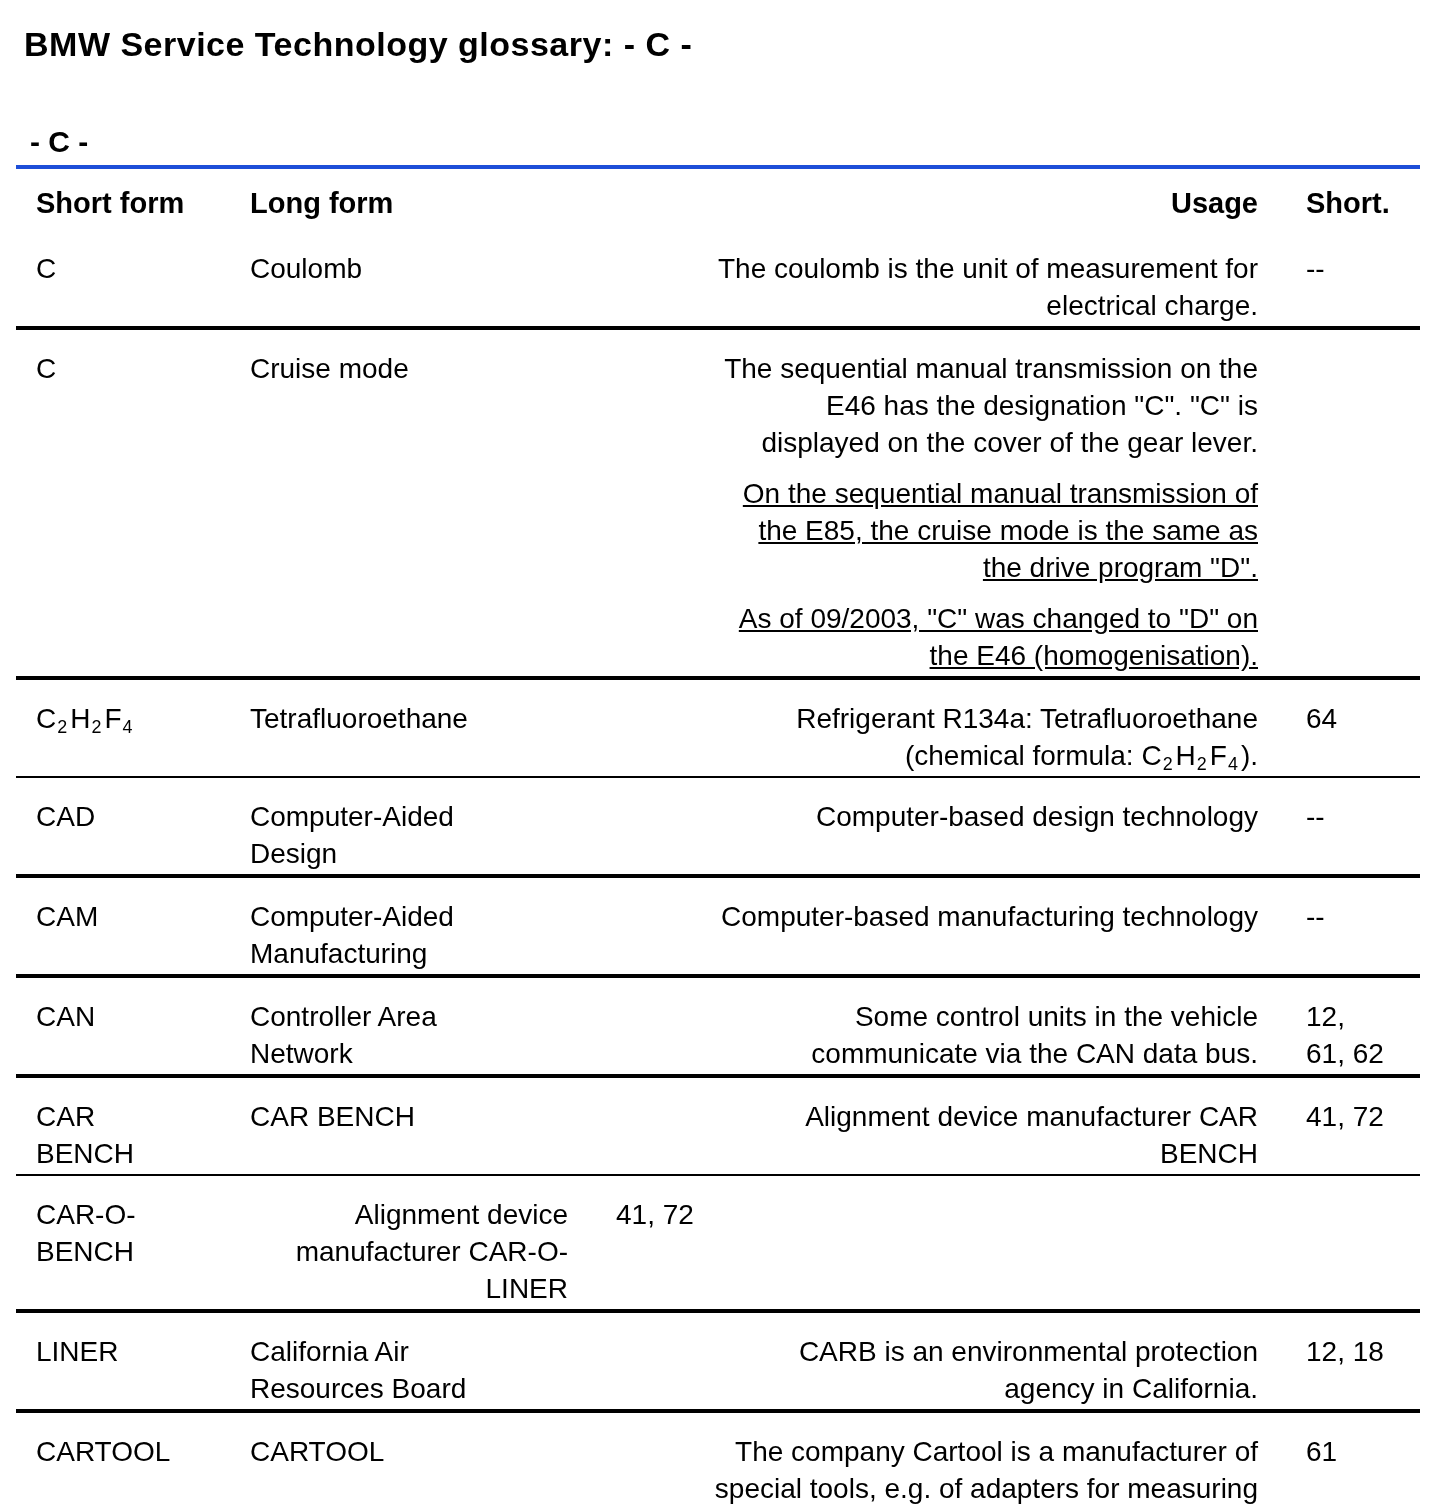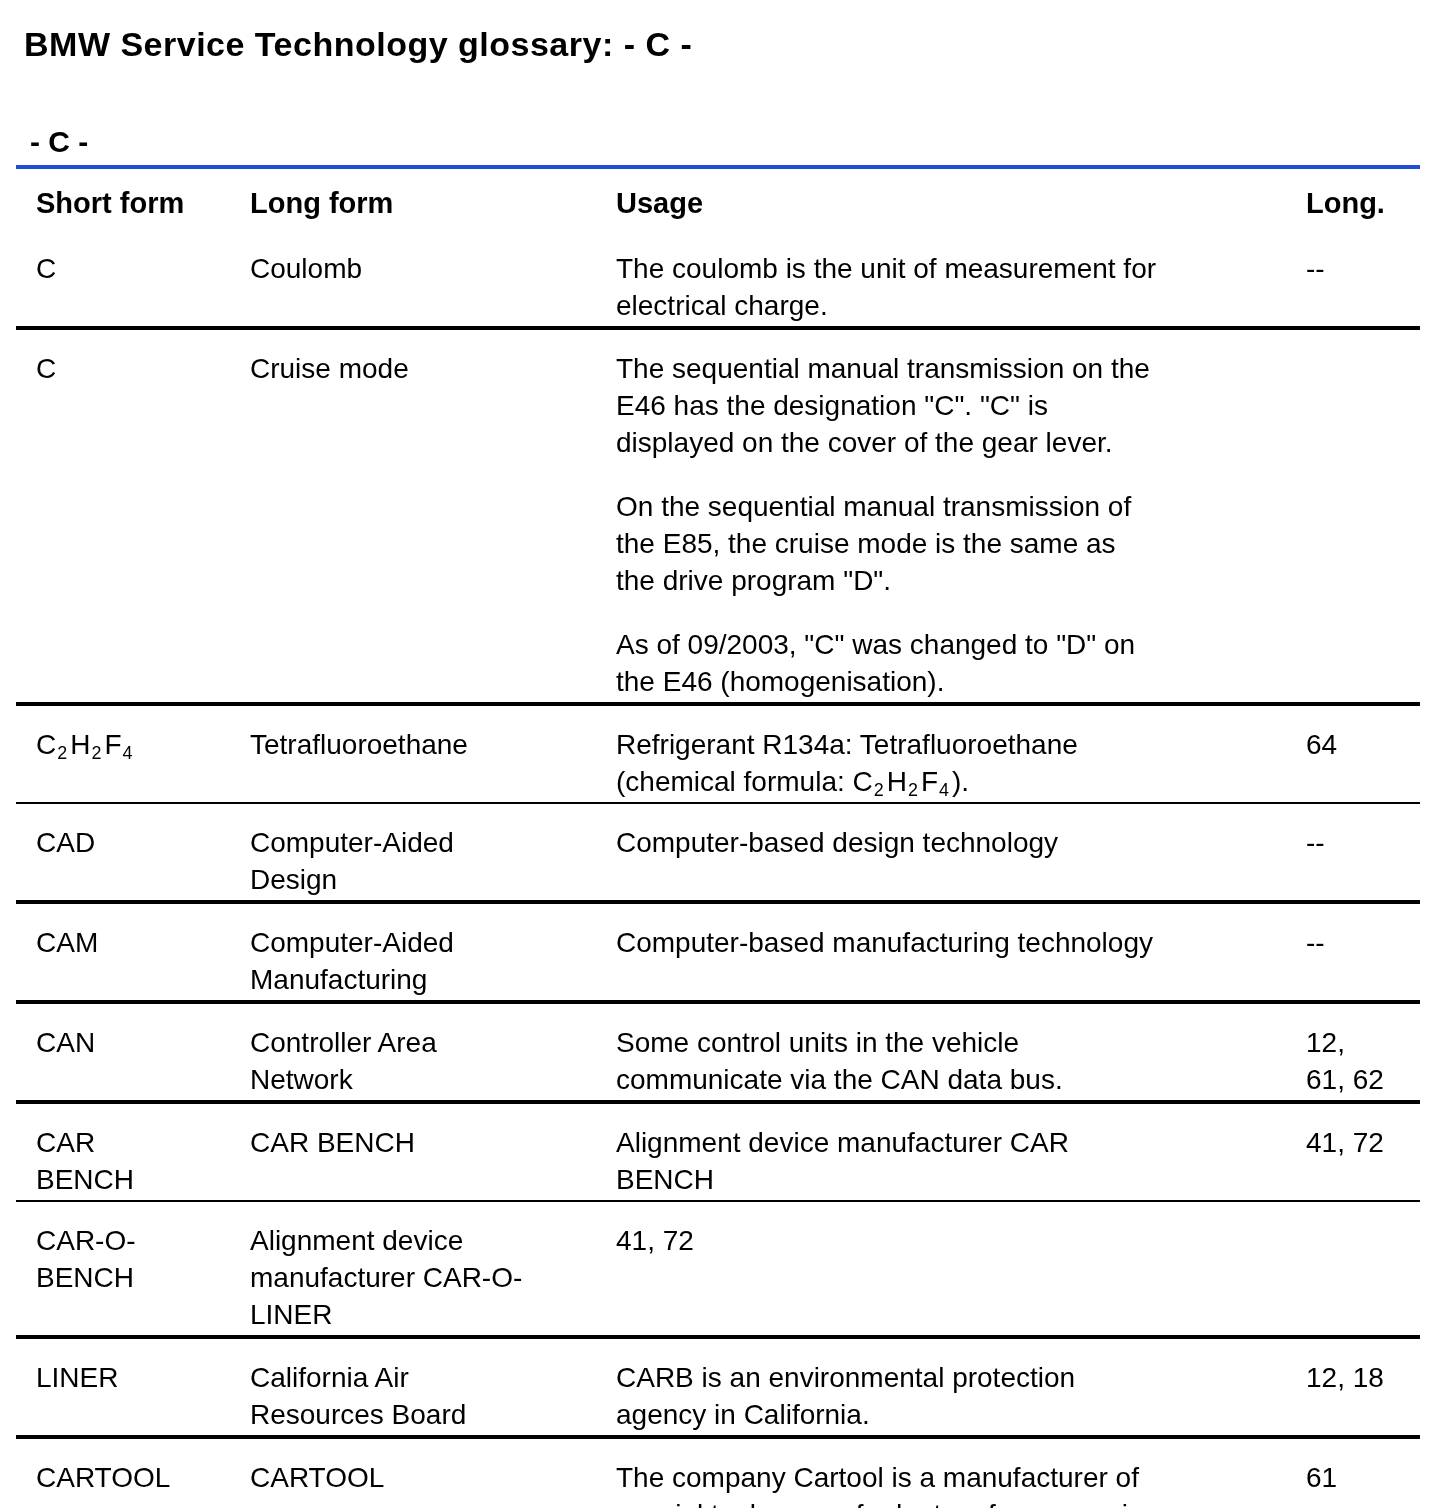--- a/index.html
+++ b/index.html
@@ -42,57 +42,57 @@
     grid-template-columns: 234px 366px 690px 114px;
   }
   .cell {
     font-size: 28px;
     line-height: 37px;
     white-space: pre-line;
     box-sizing: border-box;
   }
   .col-short { padding-left: 20px; padding-right: 56px; }
   .col-long  { padding-right: 86px; }
-  .col-usage { padding-right: 48px; }
+  .col-usage { padding-right: 48px; text-align: right; }
   .col-kogr  { padding-right: 2px; }
   .header-row .cell {
     padding-top: 16px;
     padding-bottom: 8px;
     font-weight: bold;
     font-size: 29px;
   }
   .data-row .cell {
     padding-top: 20px;
     padding-bottom: 2px;
   }
   .data-row { border-bottom: 4px solid #000; }
   .data-row.divider-thin { border-bottom-width: 2px; }
   .data-row.divider-bottom { border-bottom-width: 5px; }
   .col-usage p { margin: 0; }
-  .col-usage p + p { margin-top: 27px; }
+  .col-usage p + p { margin-top: 14px; text-decoration: underline; }
   sub {
     font-size: 0.64em;
     line-height: 0;
     vertical-align: -0.28em;
     margin: 0 3px 0 1px;
   }
 </style>
 </head>
 <body>
 
 <div class="page">
   <h1 class="title">BMW Service Technology glossary: - C -</h1>
   <div class="section-label">- C -</div>
 
   <div class="glossary-table">
     <div class="row header-row">
       <div class="cell col-short">Short form</div>
       <div class="cell col-long">Long form</div>
       <div class="cell col-usage">Usage</div>
-      <div class="cell col-kogr">Long.</div>
+      <div class="cell col-kogr">Short.</div>
     </div>
     <div id="rows-container">
         <div class="row data-row divider-thick">
           <div class="cell col-short">C</div>
           <div class="cell col-long">Coulomb</div>
           <div class="cell col-usage"><p>The coulomb is the unit of measurement for
 electrical charge.</p></div>
           <div class="cell col-kogr">--</div>
         </div>
         <div class="row data-row divider-thick">

